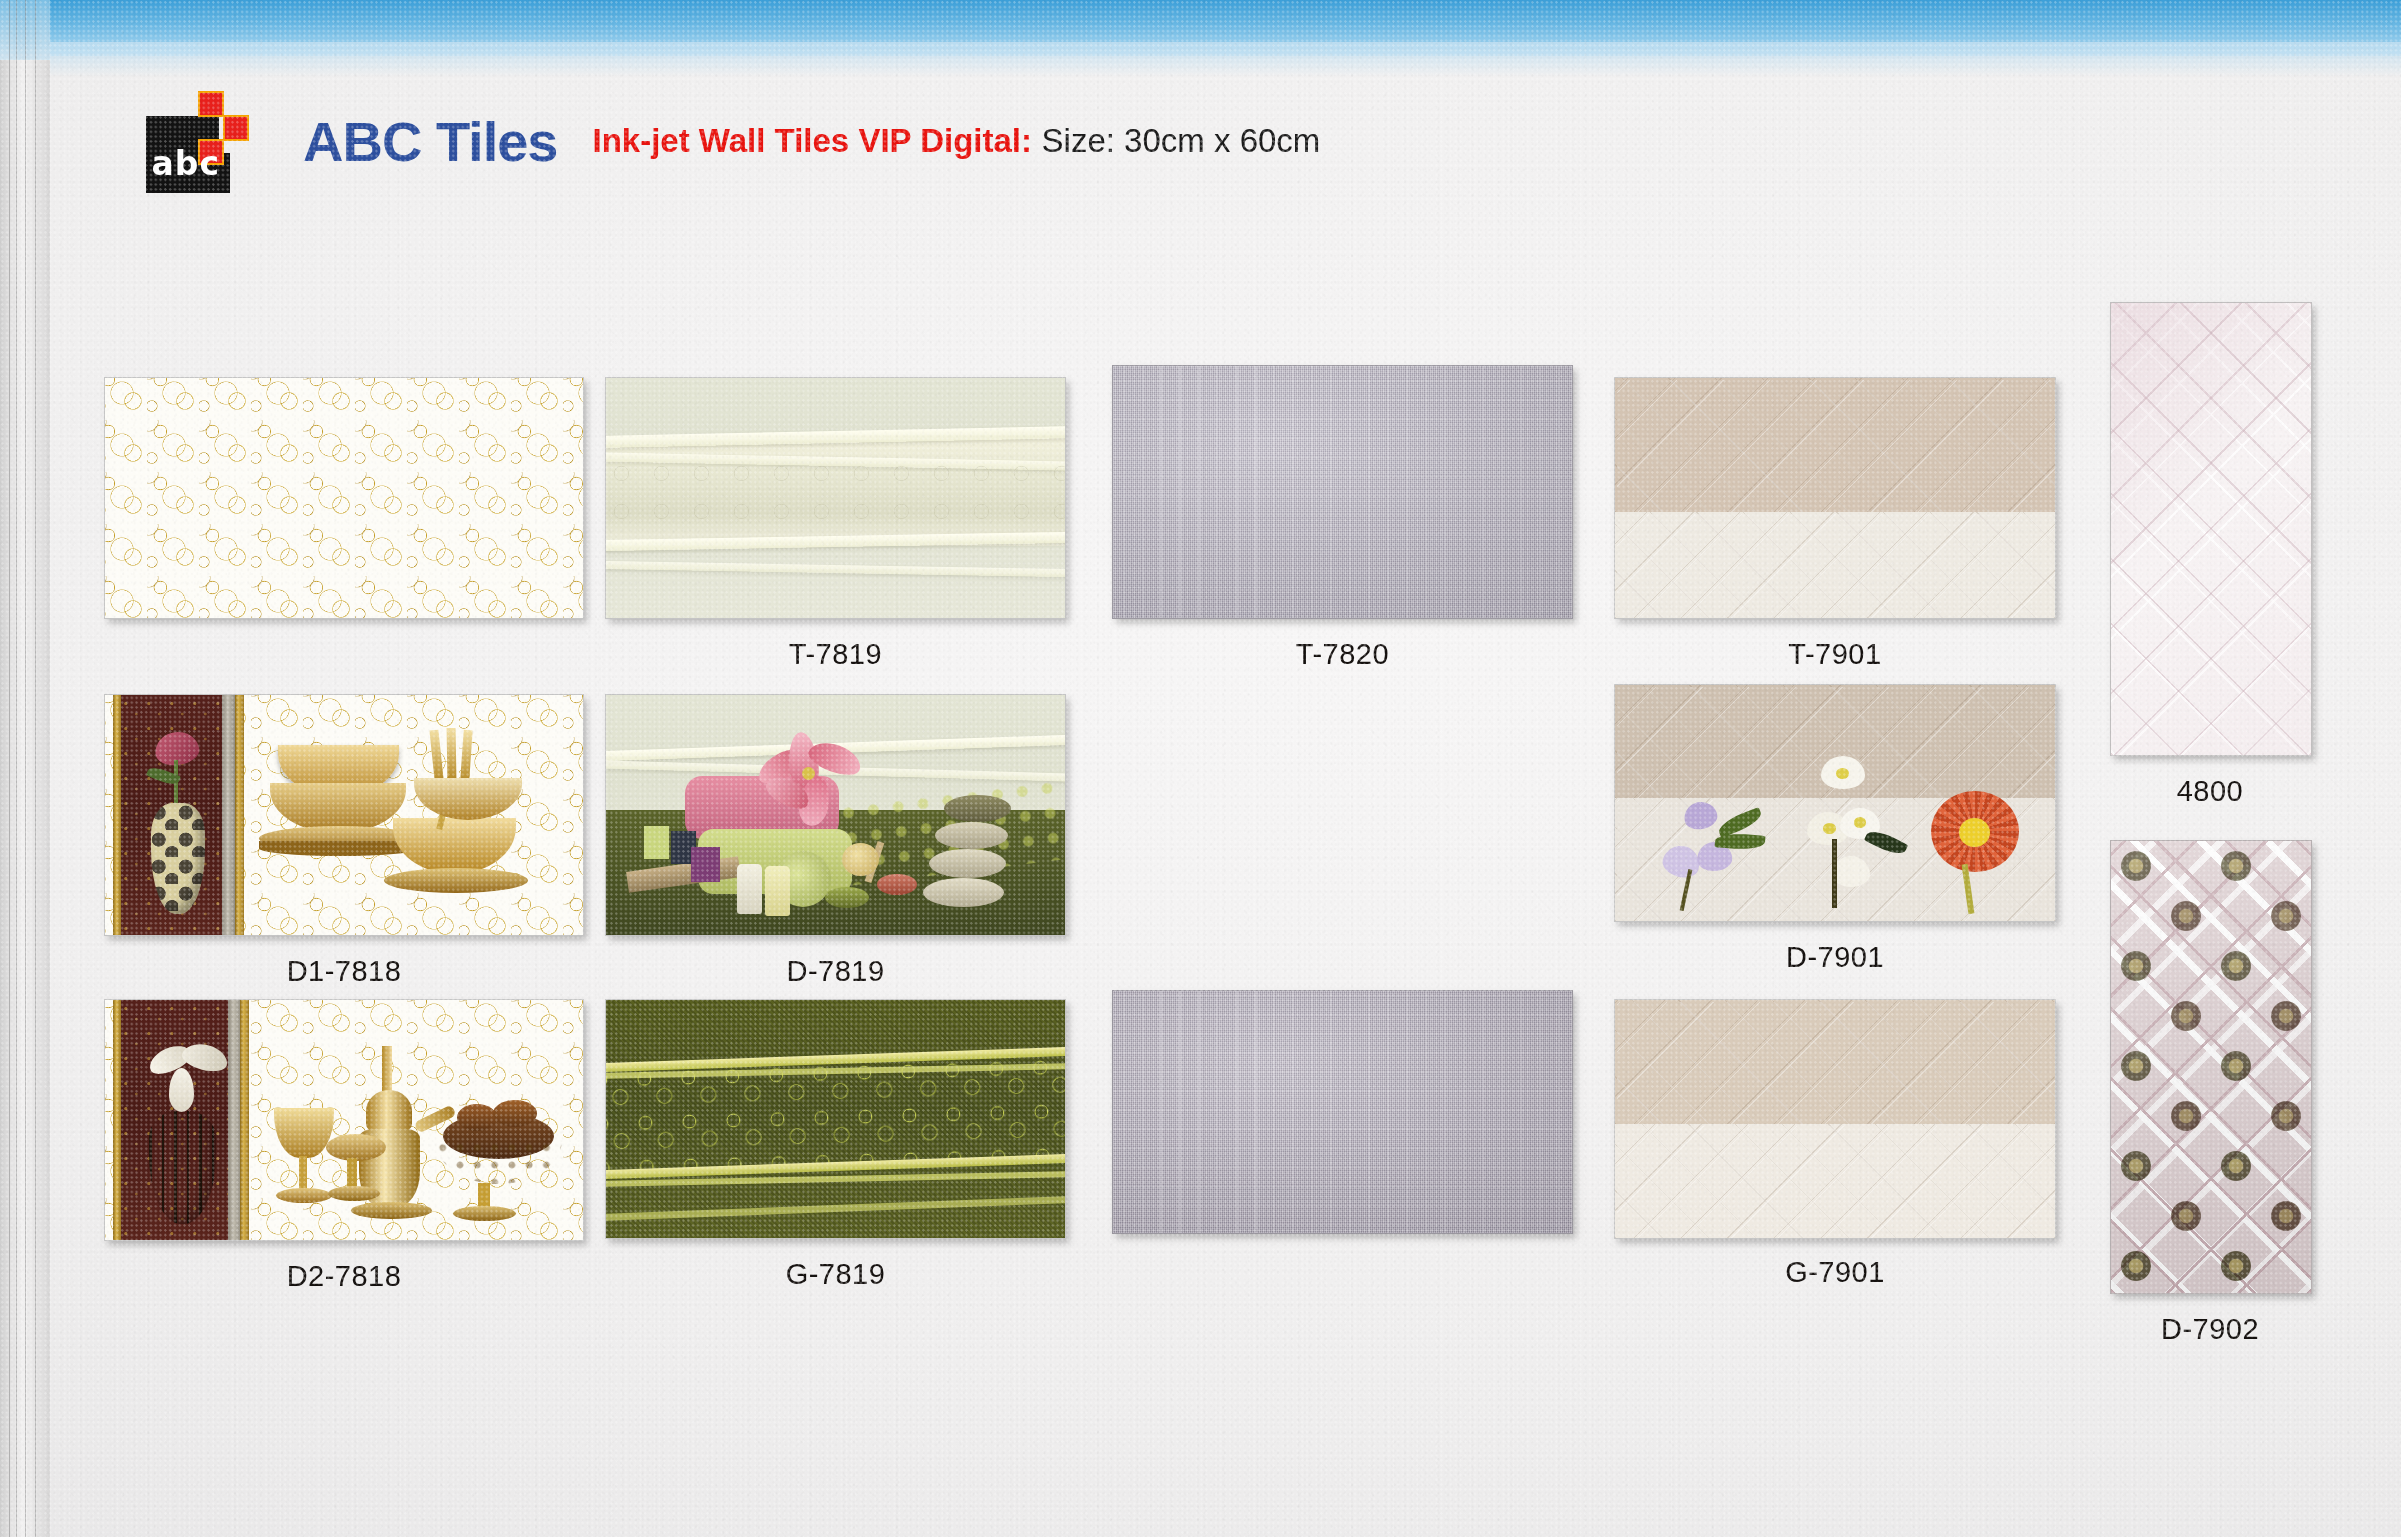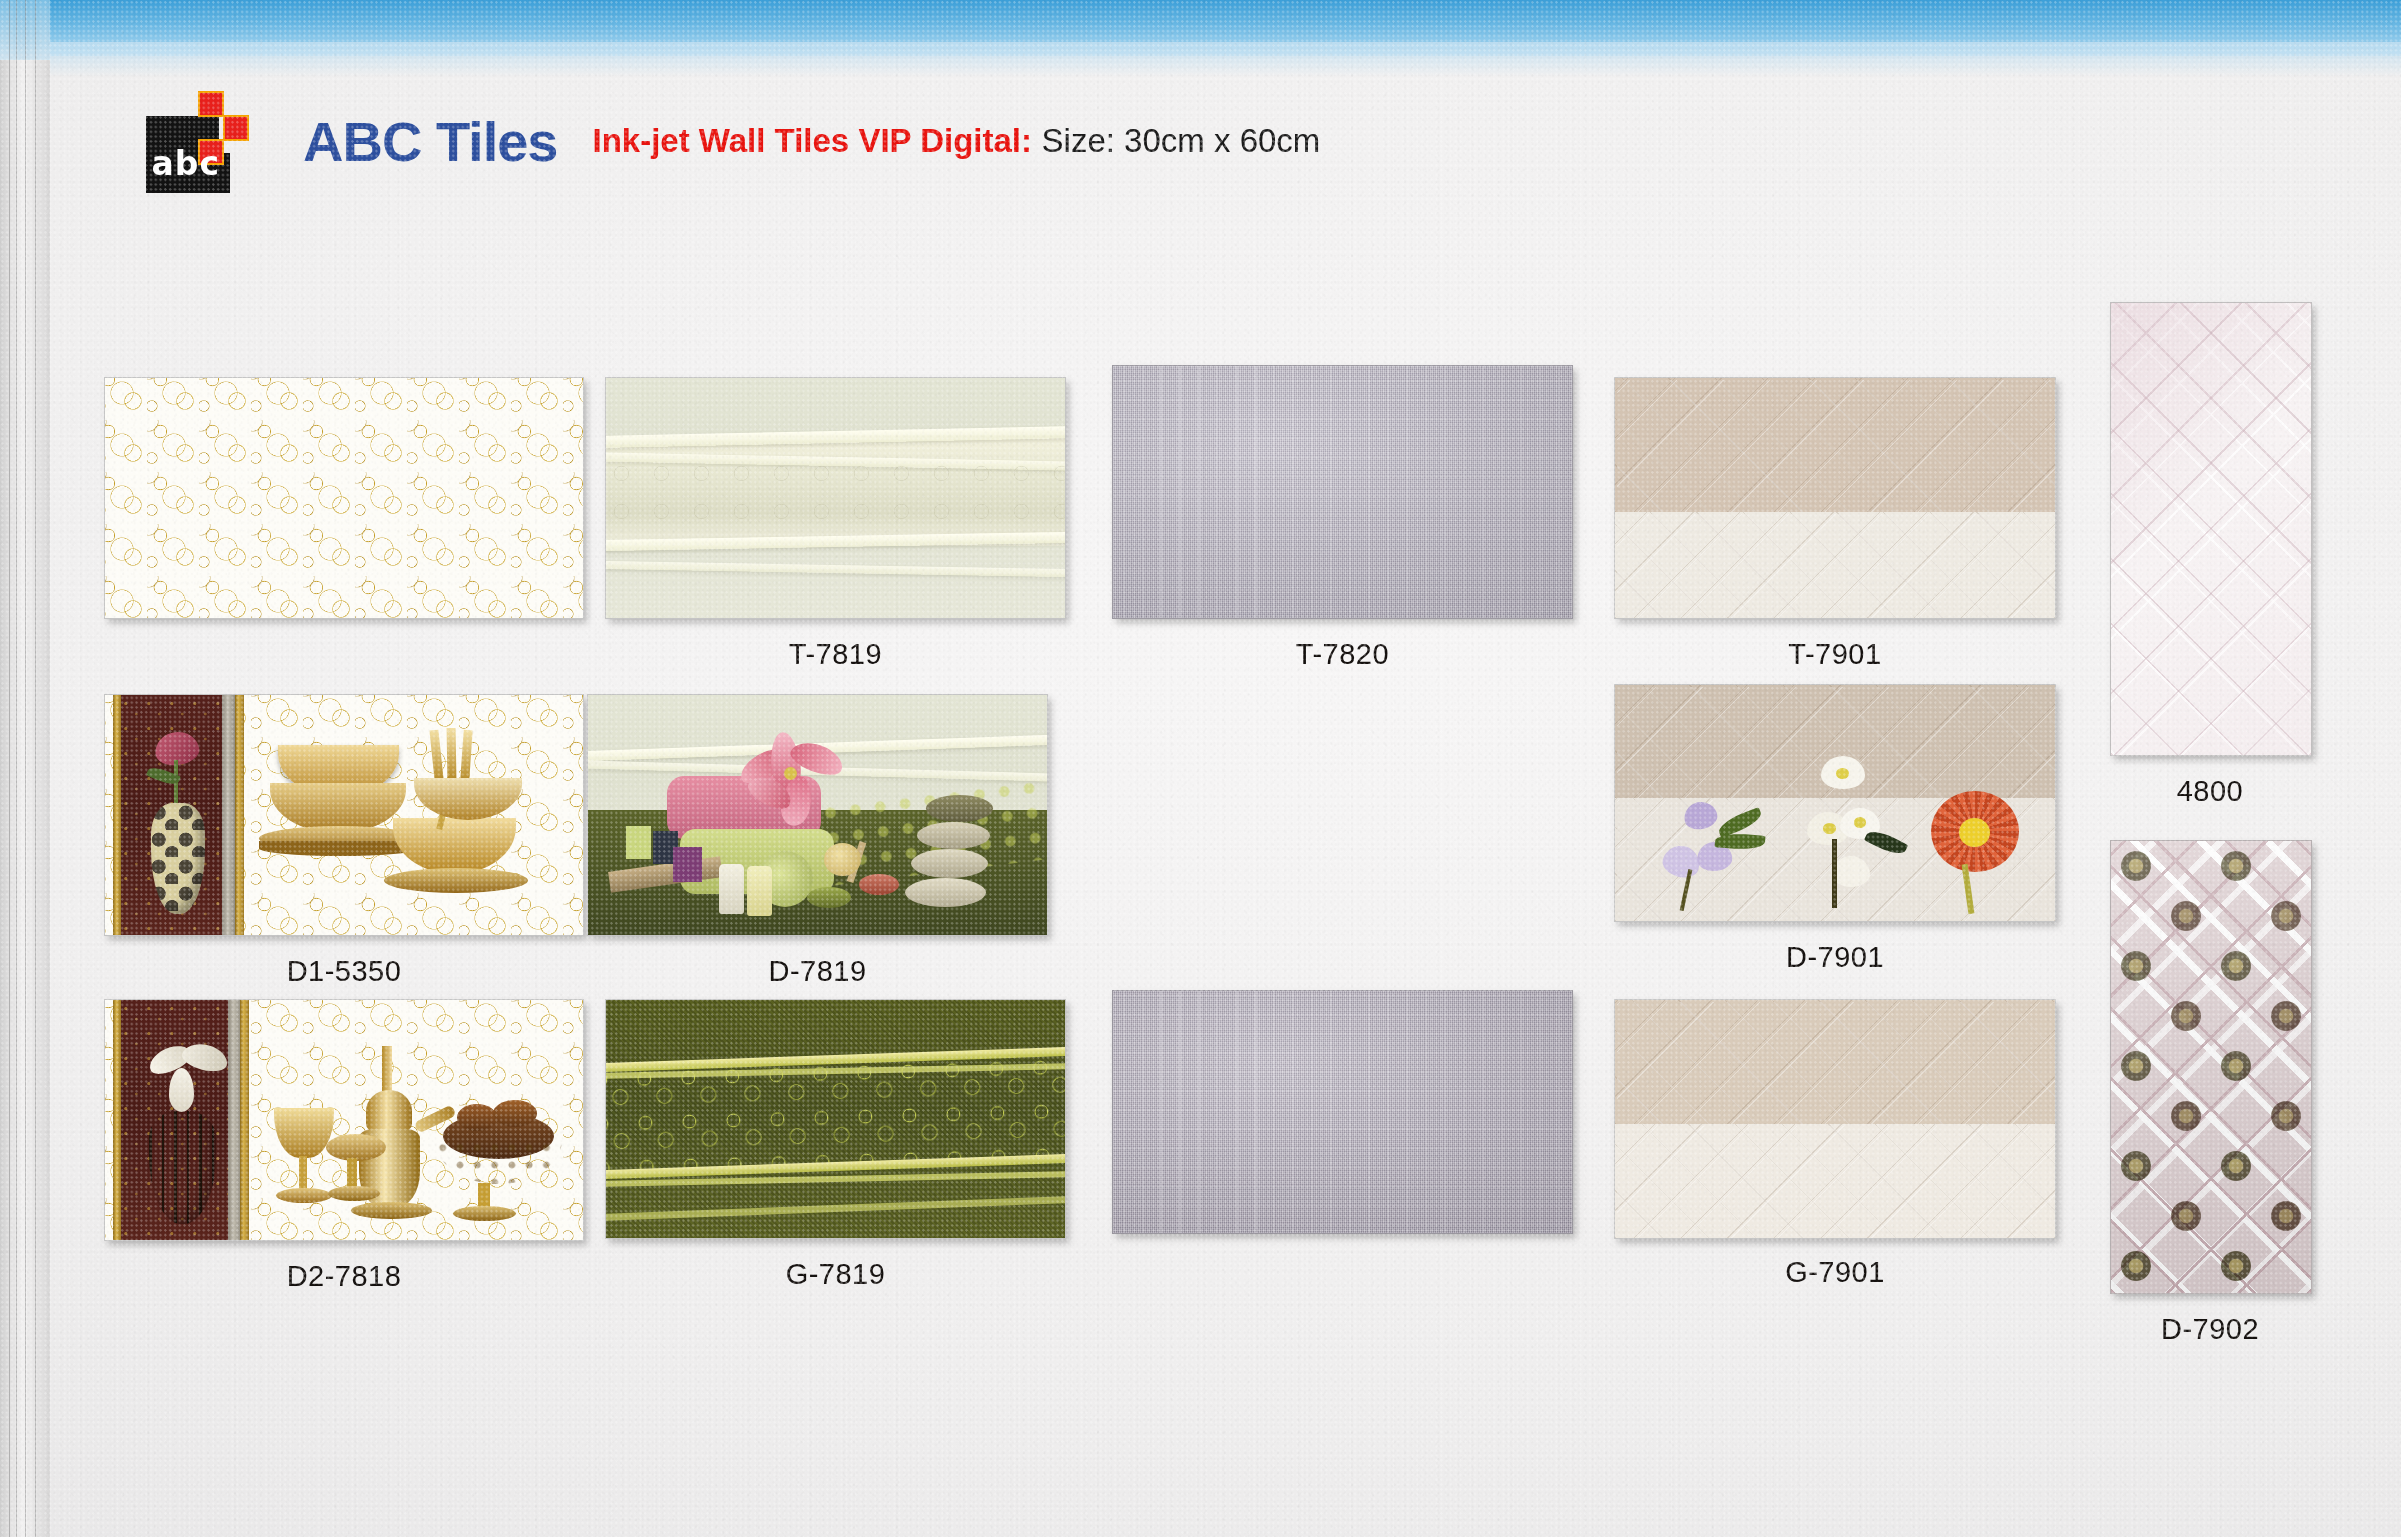--- a/index.html
+++ b/index.html
@@ -299,24 +299,24 @@
       <div style="position:absolute;left:154px;top:146px;width:161px;height:15.4px;border-radius:0 0 50% 50%;background:#8d6419;"></div>
 
       <div style="position:absolute;left:288px;top:123px;width:123px;height:56px;border-radius:0 0 60% 60%/0 0 100% 100%;background:linear-gradient(180deg,#f2dc9d,#b5841f);"></div>
       <div style="position:absolute;left:279px;top:173px;width:144px;height:25px;border-radius:50%;background:linear-gradient(180deg,#e0c477,#94691b);"></div>
       <div style="position:absolute;left:338px;top:79px;width:5.8px;height:56px;background:#c9a440;transform:rotate(14deg);"></div>
       <div style="position:absolute;left:327px;top:35px;width:8.6px;height:50px;background:linear-gradient(180deg,#f3e0a4,#b88d2b);transform:rotate(-6deg);"></div>
       <div style="position:absolute;left:342px;top:33px;width:8.6px;height:50px;background:linear-gradient(180deg,#f3e0a4,#b88d2b);transform:rotate(-1deg);"></div>
       <div style="position:absolute;left:357px;top:35px;width:8.6px;height:50px;background:linear-gradient(180deg,#f3e0a4,#b88d2b);transform:rotate(4deg);"></div>
       <div style="position:absolute;left:309px;top:83px;width:108px;height:42px;border-radius:0 0 58% 58%/0 0 100% 100%;background:linear-gradient(180deg,#efdfae,#b08226);"></div>
     </div>
-    <div class="cap" style="top:261px;">D1-5350</div>
-  </div>
-
-  <div class="tile-cell" style="left:587px;top:694px;width:461px;text-decoration:underline;">
+    <div class="cap" style="top:261px;">D1-7818</div>
+  </div>
+
+  <div class="tile-cell" style="left:605px;top:694px;width:461px;text-decoration:underline;">
     <div class="tile" style="width:459px;height:240px;">
       <div class="art-wave-pale">
         <div class="hl" style="top:20%;height:9.6px;transform:rotate(-2deg);"></div>
         <div class="hl" style="top:30%;height:7.7px;transform:rotate(1.6deg);opacity:.8"></div>
       </div>
 
       <div style="position:absolute;left:0;bottom:0;width:100%;height:52%;background:linear-gradient(180deg,#5a6329,#3f4720);"></div>
       <div style="position:absolute;left:46%;top:40%;width:58%;height:34%;background:linear-gradient(180deg,#6b7432,#444c1e);transform:rotate(-7deg);
            background-image:radial-gradient(circle at 9.6px 9.6px,rgba(200,210,90,.5) 0 4.8px,transparent 5.8px);background-size:25px 25px;"></div>
 

